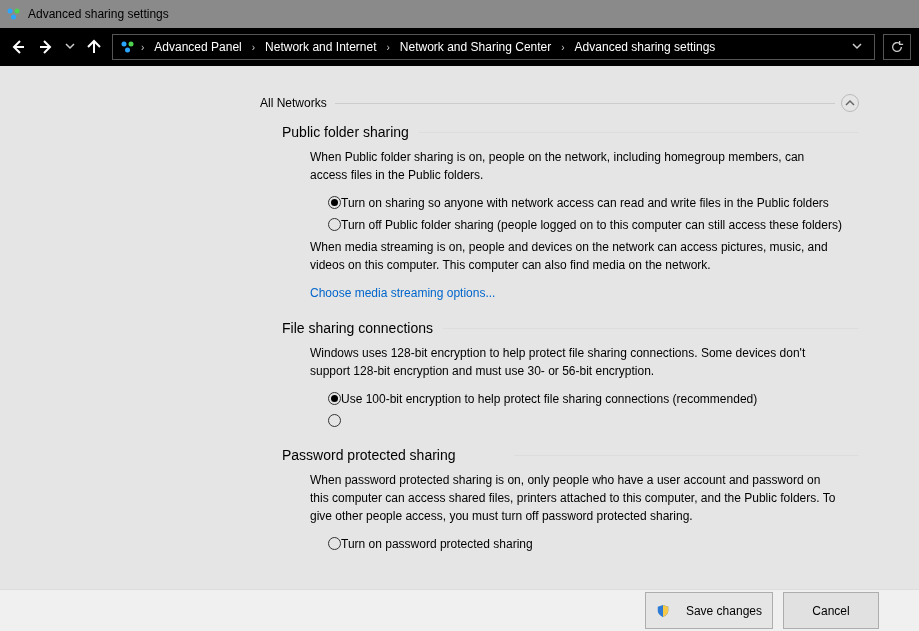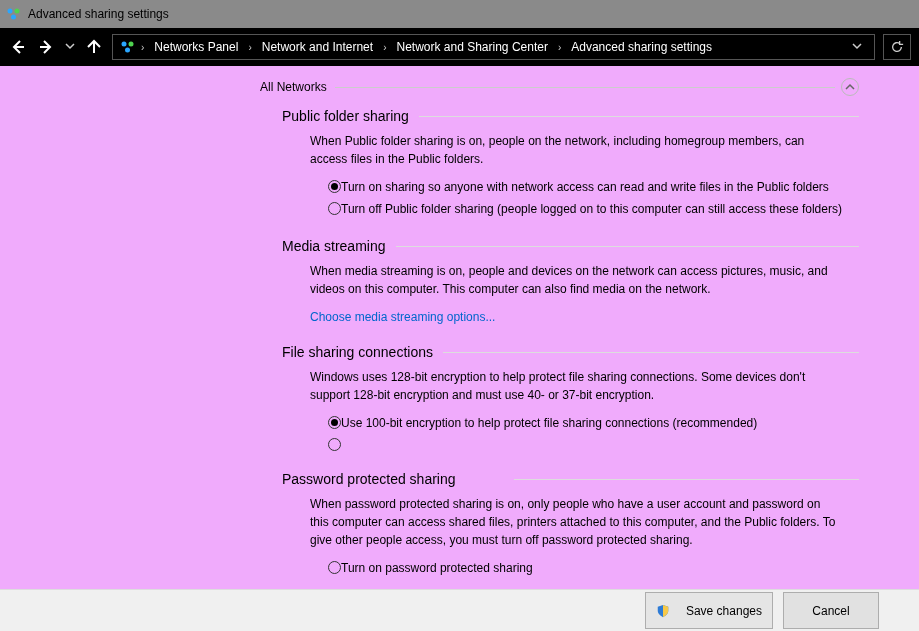--- a/index.html
+++ b/index.html
@@ -66,23 +66,23 @@
     .bc-tail { flex:1; }
     .bc-chev { color:#ccc; font-size:10px; padding: 0 6px;}
     .refresh-box {
       width: 28px; height:26px; border:1px solid #555;
       display:inline-flex; align-items:center; justify-content:center;
     }
     .refresh-box svg { stroke:#ccc; fill:none; }
     
     .content {
       flex: 1;
-      background: #f0abfc;
+      background: #e5e5e5;
       overflow-y: hidden;
-      padding-top: 4px;
+      padding-top: 20px;
     }
     .inner {
       margin-left: 260px;
       margin-right: 60px;
     }
     .group-header {
       display: flex;
       align-items: center;
       margin: 8px 0 10px 0;
     }
@@ -183,21 +183,21 @@
   </span>
   <div class="breadcrumb-row">
     <span class="app-icon">
       <svg width="16" height="16" viewBox="0 0 16 16">
         <circle cx="4" cy="5" r="2.5" fill="#2aa6ff"></circle>
         <circle cx="11" cy="5" r="2.5" fill="#4fd24f"></circle>
         <circle cx="7.5" cy="11" r="2.5" fill="#2aa6ff"></circle>
       </svg>
     </span>
     <span class="bc-sep">›</span>
-    <span class="bc">Networks Panel</span>
+    <span class="bc">Advanced Panel</span>
     <span class="bc-sep">›</span>
     <span class="bc">Network and Internet</span>
     <span class="bc-sep">›</span>
     <span class="bc">Network and Sharing Center</span>
     <span class="bc-sep">›</span>
     <span class="bc">Advanced sharing settings</span>
     <span class="bc-tail"></span>
     <span class="bc-chev">
       <svg width="10" height="10" viewBox="0 0 10 10">
           <path d="M1 3 L5 7 L9 3" stroke="#ccc" stroke-width="1.5" fill="none"></path>
@@ -234,33 +234,29 @@
     <div class="radio-row">
       <span class="radio checked"></span>
       <span>Turn on sharing so anyone with network access can read and write files in the Public folders</span>
     </div>
     <div class="radio-row">
       <span class="radio"></span>
       <span>Turn off Public folder sharing (people logged on to this computer can still access these folders)</span>
     </div>
 
     
-    <div class="section-title" style="margin-top:20px;">
-      <span class="label">Media streaming</span>
-      <span class="line"></span>
-    </div>
     <p class="desc">When media streaming is on, people and devices on the network can access pictures, music, and videos on this computer. This computer can also find media on the network.</p>
     <a class="link">Choose media streaming options...</a>
 
     
     <div class="section-title" style="margin-top:20px;">
       <span class="label">File sharing connections</span>
       <span class="line"></span>
     </div>
-    <p class="desc">Windows uses 128-bit encryption to help protect file sharing connections. Some devices don't support 128-bit encryption and must use 40- or 37-bit encryption.</p>
+    <p class="desc">Windows uses 128-bit encryption to help protect file sharing connections. Some devices don't support 128-bit encryption and must use 30- or 56-bit encryption.</p>
     <div class="radio-row">
       <span class="radio checked"></span>
       <span>Use 100-bit encryption to help protect file sharing connections (recommended)</span>
     </div>
     <div class="radio-row">
       <span class="radio"></span>
     </div>
 
     
     <div class="section-title" style="margin-top:20px;gap:48px;">

